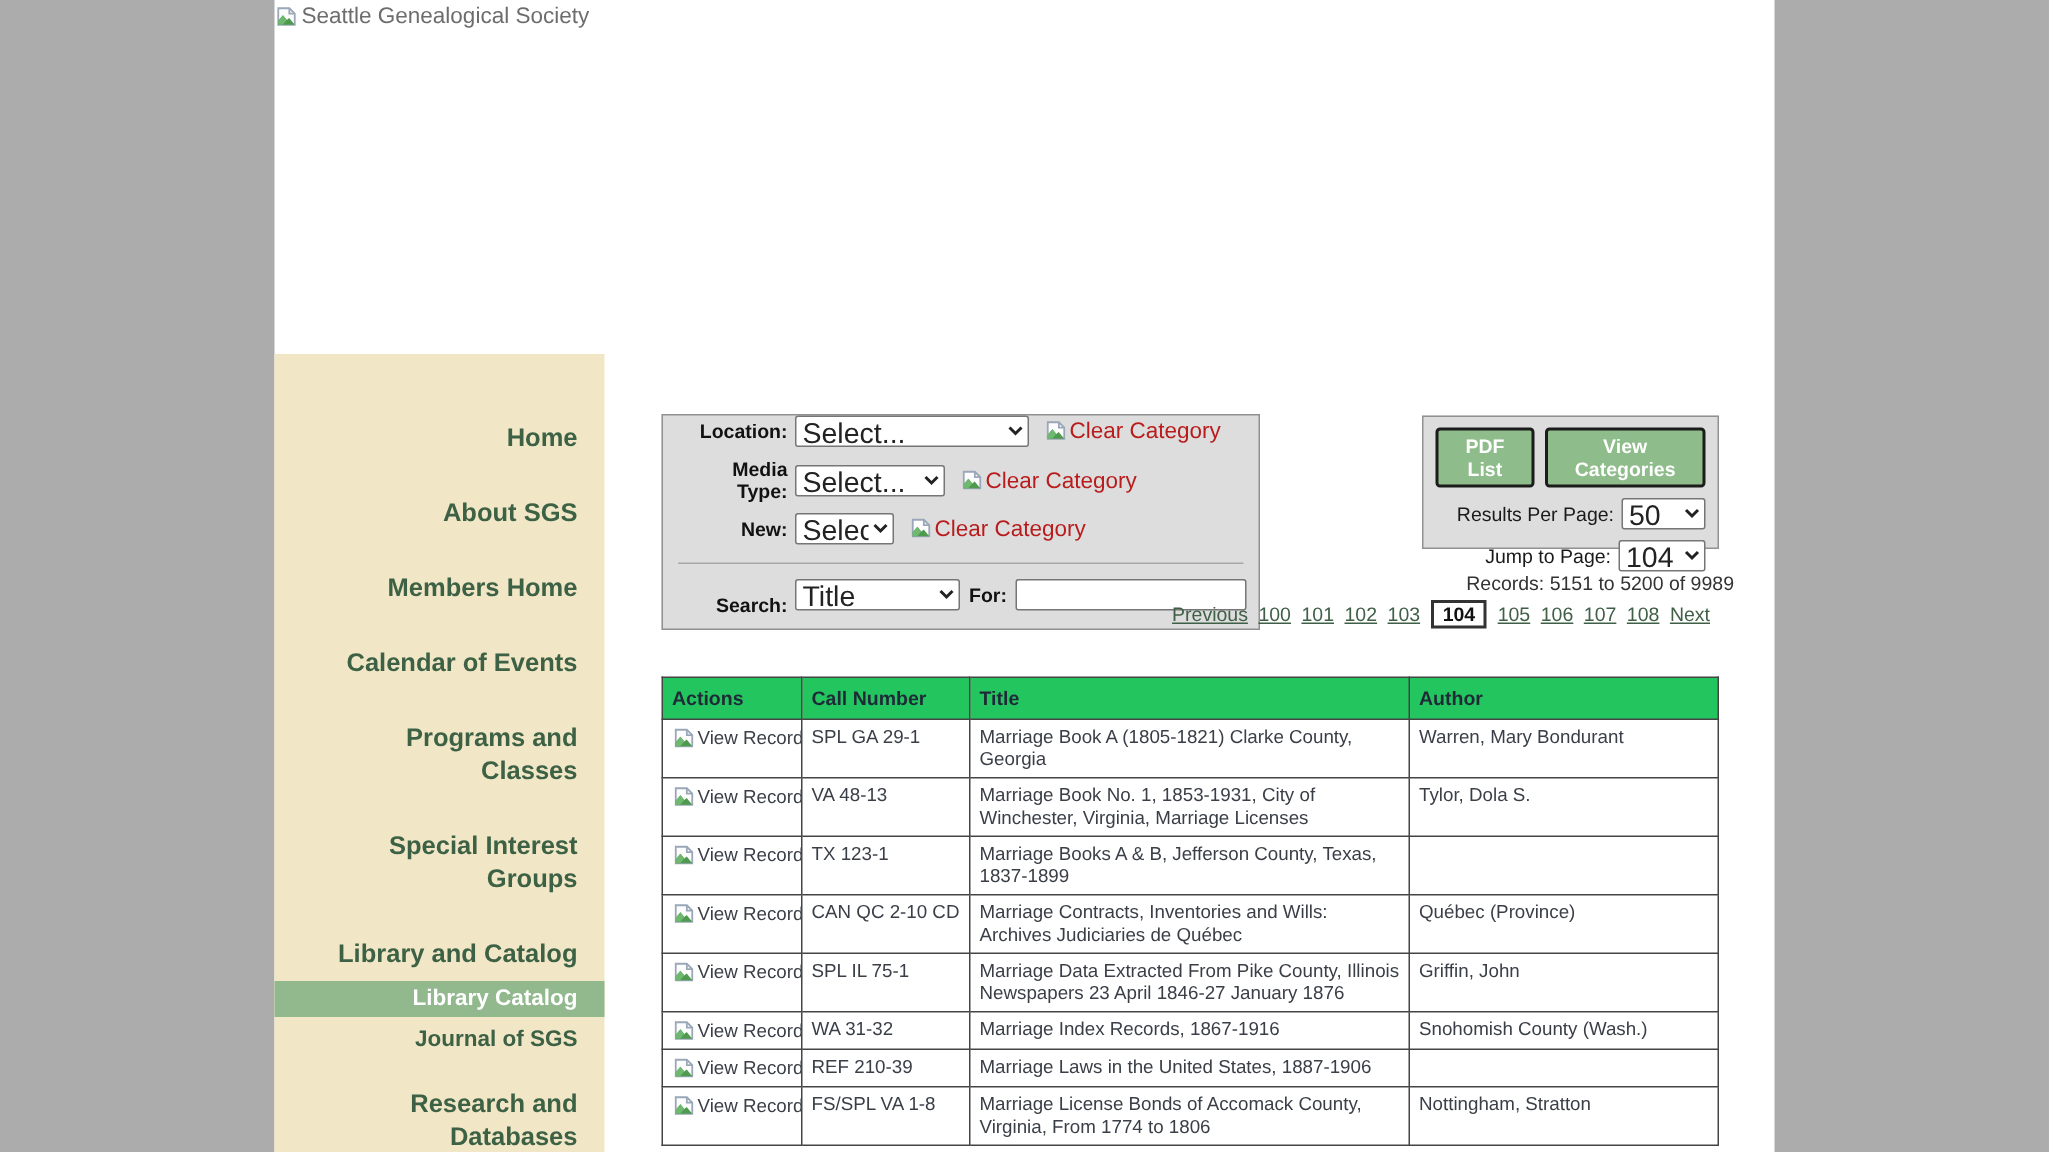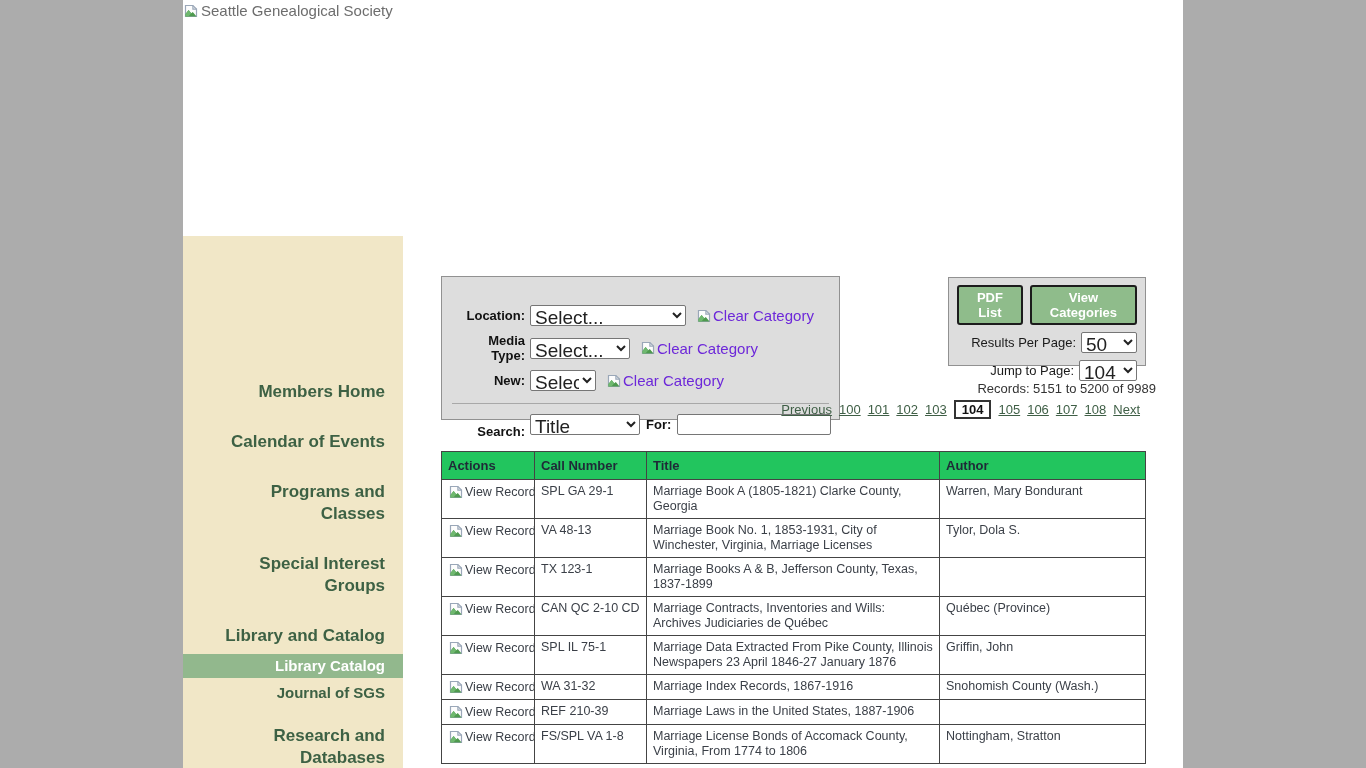--- a/index.html
+++ b/index.html
@@ -14,26 +14,26 @@
 
   
   .sidebar { position:absolute; left:0; top:236px; width:220px; height:532px; background:#f1e7c7; }
   .nav-item { position:absolute; right:0; left:0; text-align:right; padding-right:18px;
               font-weight:bold; font-size:17px; line-height:22px; color:#3d6144; cursor:pointer; }
   .nav-item.small { font-size:15px; }
   .nav-item.active { background:#92b88d; color:#ffffff; font-size:15px; line-height:24px; }
 
   
   .filterbox { position:absolute; left:258px; top:276px; width:399px; height:144px;
-               background:#dddddd; border:1px solid #919191; padding:28px 10px 8px 10px; font-size:13px; }
+               background:#dddddd; border:1px solid #919191; padding:0 10px 8px 10px; font-size:13px; }
   .frow { display:flex; align-items:center; margin-bottom:7px; }
   .flabel { width:78px; text-align:right; font-weight:bold; color:#111; padding-right:5px; flex:0 0 78px; }
   select { font-size:19px; height:21px; background:#fff; border:1px solid #767676; border-radius:2px; color:#222; }
   .sel-location { width:156px; } .sel-media { width:100px; } .sel-new { width:66px; }
-  .clear-cat { display:flex; align-items:center; margin-left:10px; color:#6d28d9; font-size:15px; gap:1px; }
+  .clear-cat { display:flex; align-items:flex-start; margin-left:10px; color:#b91c1c; font-size:15px; gap:1px; }
   .fdivider { border-top:1px solid #a8a8a8; margin:12px 0 10px 0; }
   .search-block { display:flex; }
   .search-lbl { width:78px; flex:0 0 78px; text-align:right; font-weight:bold; color:#111; padding-right:5px; padding-top:10px; }
   .search-ctl .line1 { display:flex; align-items:center; gap:6px; }
   .sel-search { width:110px; }
   .for-lbl { font-weight:bold; color:#111; }
   .for-input { width:154px; height:21px; border:1px solid #767676; border-radius:2px; font-size:13px; padding:0 4px; background:#fff; }
   .line2 { display:flex; align-items:center; gap:8px; margin-top:3px; }
   .glink { display:flex; align-items:center; gap:1px; color:#3c6e47; font-weight:bold; font-size:15px;
            text-decoration:underline; cursor:pointer; }
@@ -77,20 +77,22 @@
           <path d="M2.5 2.5h7.4l3.6 3.6v7.4h-11z" fill="#fdfdfd" stroke="#9aa7b8" stroke-width="1.2"></path>
           <path d="M9.9 2.5v3.6h3.6" fill="none" stroke="#9aa7b8" stroke-width="1.2"></path>
           <path d="M2.5 13.5v-2.6l3.1-3.8 2.6 3.2 1.6-1.3 3.7 4.5z" fill="#4e9a4e"></path>
           <path d="M2.5 13.5v-2.6l3.1-3.8 2.6 3.2-2.7 3.2z" fill="#6fb86f"></path>
         </svg>
       </span>
     <span>Seattle Genealogical Society</span>
   </div>
 
   <div class="sidebar">
+    <div class="nav-item" style="top:45px">Home</div>
+    <div class="nav-item" style="top:95px">About SGS</div>
     <div class="nav-item" style="top:145px">Members Home</div>
     <div class="nav-item" style="top:195px">Calendar of Events</div>
     <div class="nav-item" style="top:245px; padding-left:60px;">Programs and Classes</div>
     <div class="nav-item" style="top:317px; padding-left:60px;">Special Interest Groups</div>
     <div class="nav-item" style="top:389px">Library and Catalog</div>
     <div class="nav-item active" style="top:418px">Library Catalog</div>
     <div class="nav-item small" style="top:446px">Journal of SGS</div>
     <div class="nav-item" style="top:489px; padding-left:56px;">Research and Databases</div>
   </div>
 

